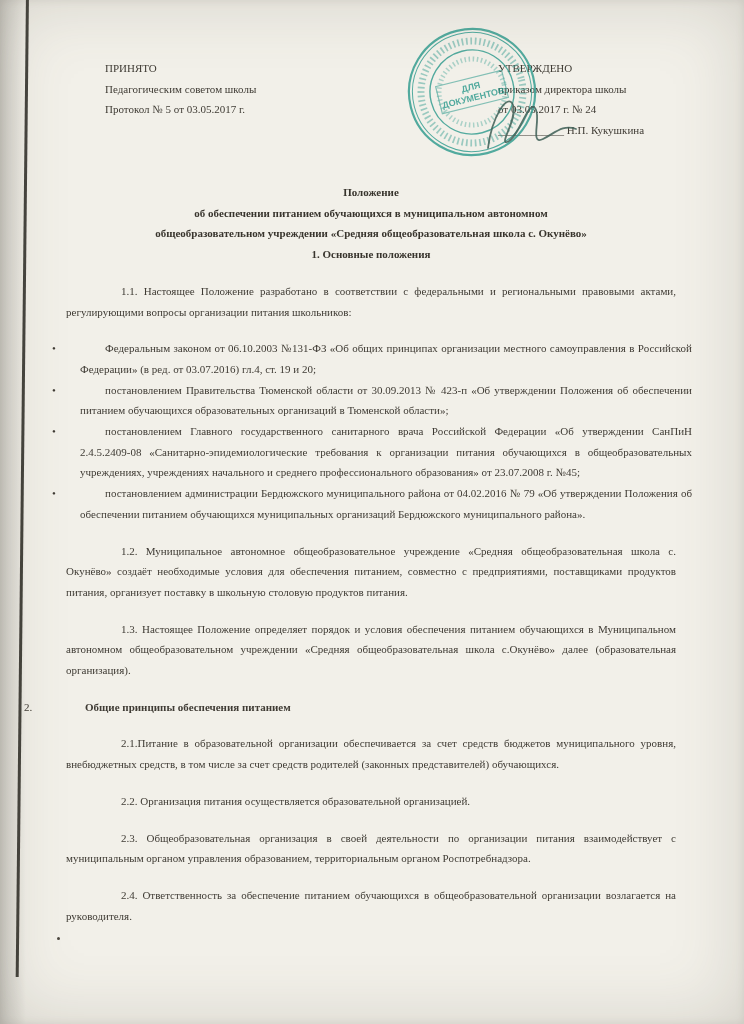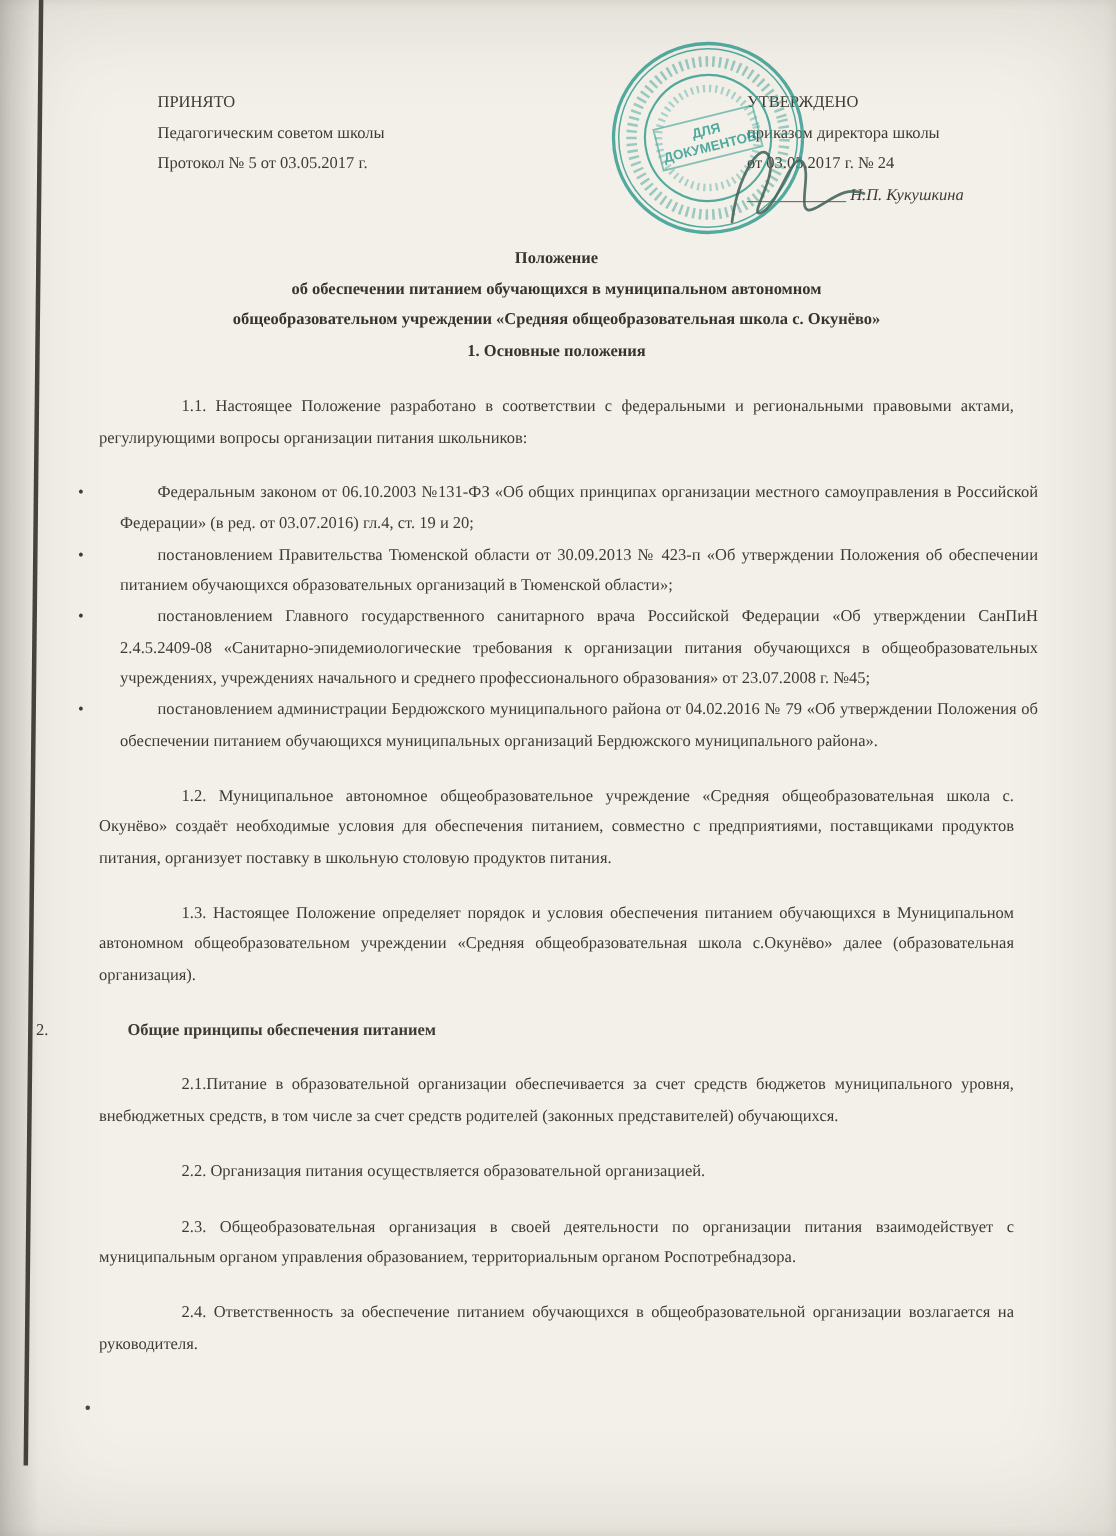--- a/index.html
+++ b/index.html
@@ -18,23 +18,23 @@
   .edge-line{position:absolute;left:26px;top:-8px;width:3px;height:985px;
     background:#26241f;opacity:.85;transform:rotate(.6deg);transform-origin:top left;}
   .bottom-dot{position:absolute;left:57px;top:937px;width:3px;height:3px;border-radius:50%;background:#4b463e;}
 
   .content{position:absolute;left:50px;top:56px;width:642px;
     font-size:11px;line-height:20.7px;}
 
   .hdr{position:relative;height:82px;}
   .accepted{position:absolute;left:55px;top:2px;}
   .approved{position:absolute;left:448px;top:2px;width:215px;}
-  .sig-row{white-space:nowrap;font-style:italic;}
+  .sig-row{white-space:nowrap;}
 
-  .title{margin-top:24px;text-align:center;font-weight:bold;color:#38342d;}
+  .title{margin-top:44px;text-align:center;font-weight:bold;color:#38342d;}
 
   .para{margin:16px;text-align:justify;text-indent:55px;}
   .bullet{position:relative;margin-left:30px;text-align:justify;text-indent:25px;}
   .bullet .dot{position:absolute;left:-28px;top:0;width:10px;text-indent:0;}
   .bullet .dot::before{content:"\2022";font-size:11px;line-height:20.7px;}
 
   .sec2{position:relative;margin:0;}
   .sec2-num{position:absolute;left:-26px;top:0;}
   .sec2-title{font-weight:bold;margin-left:35px;}
 

